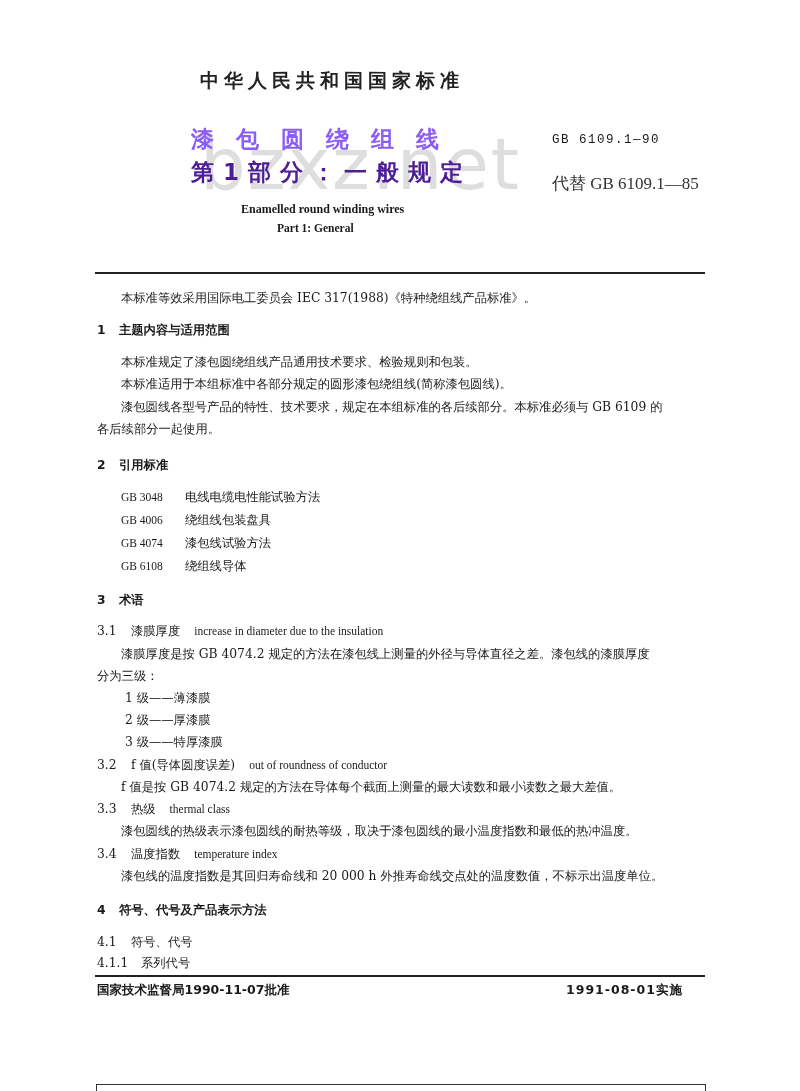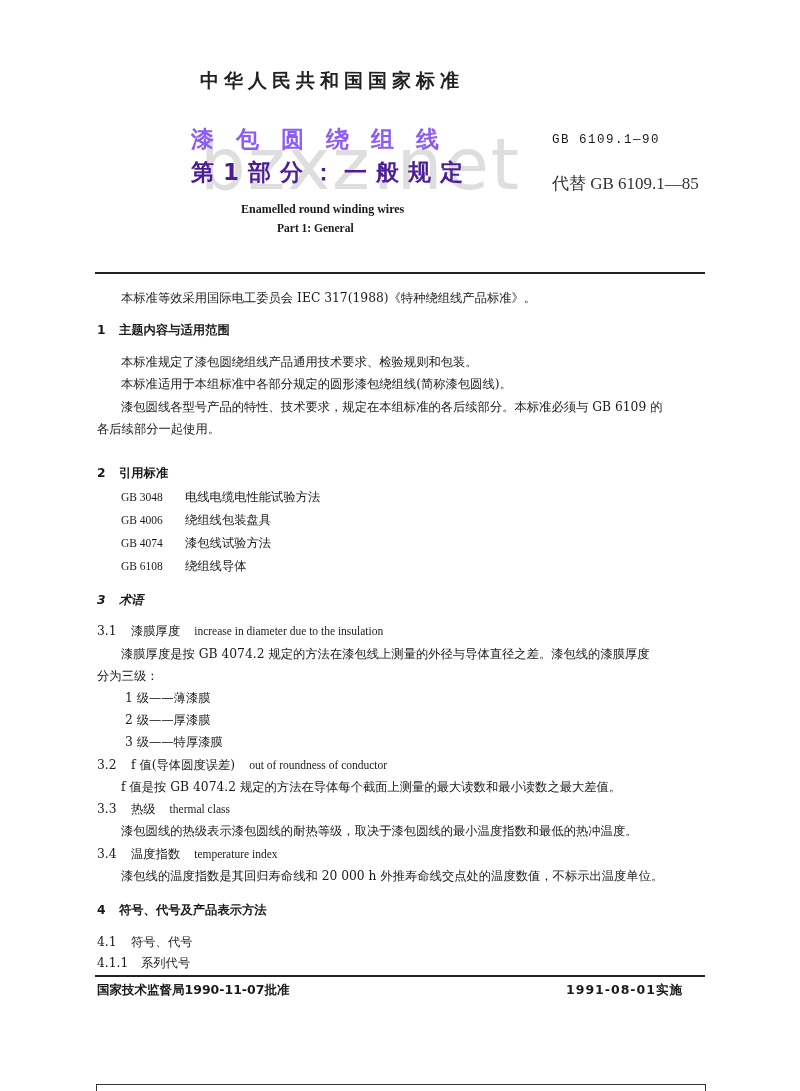--- a/index.html
+++ b/index.html
@@ -58,37 +58,37 @@
 <div class="abs z1 p" style="left:121px; top:290px;">本标准等效采用国际电工委员会 IEC 317(1988)《特种绕组线产品标准》。</div>
 
 <div class="abs h" style="left:97px; top:322px;">
   <span class="num" style="width:22px;">1</span><span>主题内容与适用范围</span>
 </div>
 <div class="abs p" style="left:121px; top:354px;">本标准规定了漆包圆绕组线产品通用技术要求、检验规则和包装。</div>
 <div class="abs p" style="left:121px; top:376px;">本标准适用于本组标准中各部分规定的圆形漆包绕组线(简称漆包圆线)。</div>
 <div class="abs p" style="left:121px; top:399px;">漆包圆线各型号产品的特性、技术要求，规定在本组标准的各后续部分。本标准必须与 GB 6109 的</div>
 <div class="abs p" style="left:97px; top:422px;font-family:Liberation Mono, monospace;">各后续部分一起使用。</div>
 
-<div class="abs h" style="left:97px; top:457px;margin-top:8px;">
+<div class="abs h" style="left:97px; top:457px;">
   <span class="num" style="width:22px;">2</span><span>引用标准</span>
 </div>
 <div class="abs p" style="left:121px; top:489px;">
   <span class="ref-code">GB 3048</span><span>电线电缆电性能试验方法</span>
 </div>
 <div class="abs p" style="left:121px; top:512px;">
   <span class="ref-code">GB 4006</span><span>绕组线包装盘具</span>
 </div>
 <div class="abs p" style="left:121px; top:535px;">
   <span class="ref-code">GB 4074</span><span>漆包线试验方法</span>
 </div>
 <div class="abs p" style="left:121px; top:558px;">
   <span class="ref-code">GB 6108</span><span>绕组线导体</span>
 </div>
 
-<div class="abs h" style="left:97px; top:592px;font-style:italic;">
+<div class="abs h" style="left:97px; top:592px;">
   <span class="num" style="width:22px;">3</span><span>术语</span>
 </div>
 
 <div class="abs p" style="left:97px; top:623px;">
   <span class="num" style="width:34px;">3.1</span><span>漆膜厚度</span><span class="en">increase in diameter due to the insulation</span>
 </div>
 <div class="abs p" style="left:121px; top:646px;">漆膜厚度是按 GB 4074.2 规定的方法在漆包线上测量的外径与导体直径之差。漆包线的漆膜厚度</div>
 <div class="abs p" style="left:97px; top:668px;">分为三级：</div>
 <div class="abs p" style="left:125px; top:690px;">1 级——薄漆膜</div>
 <div class="abs p" style="left:125px; top:712px;">2 级——厚漆膜</div>

